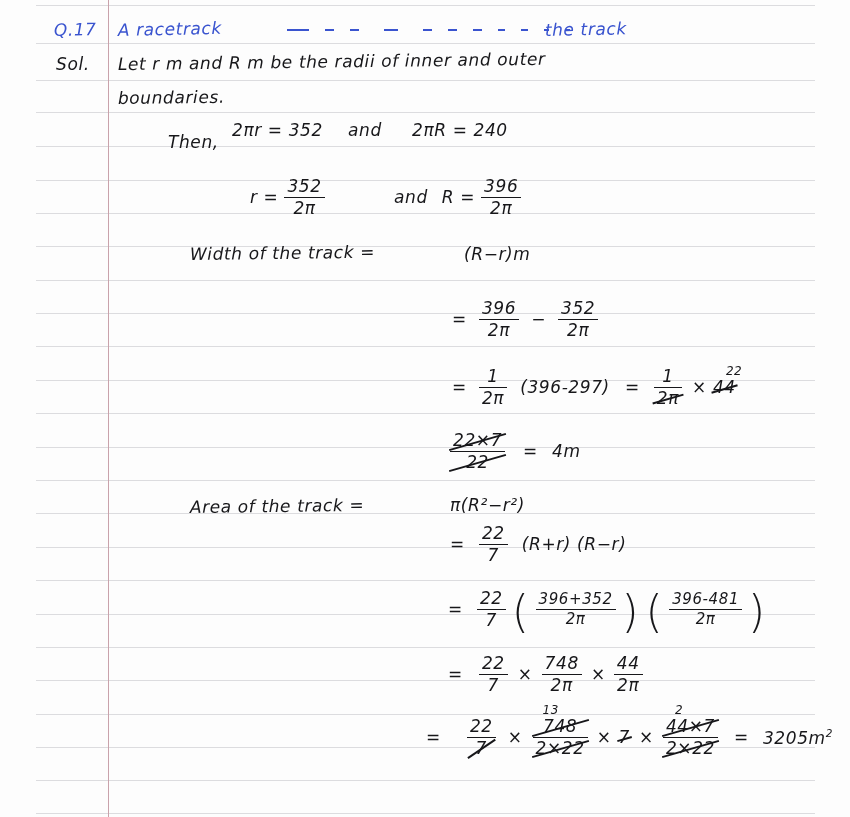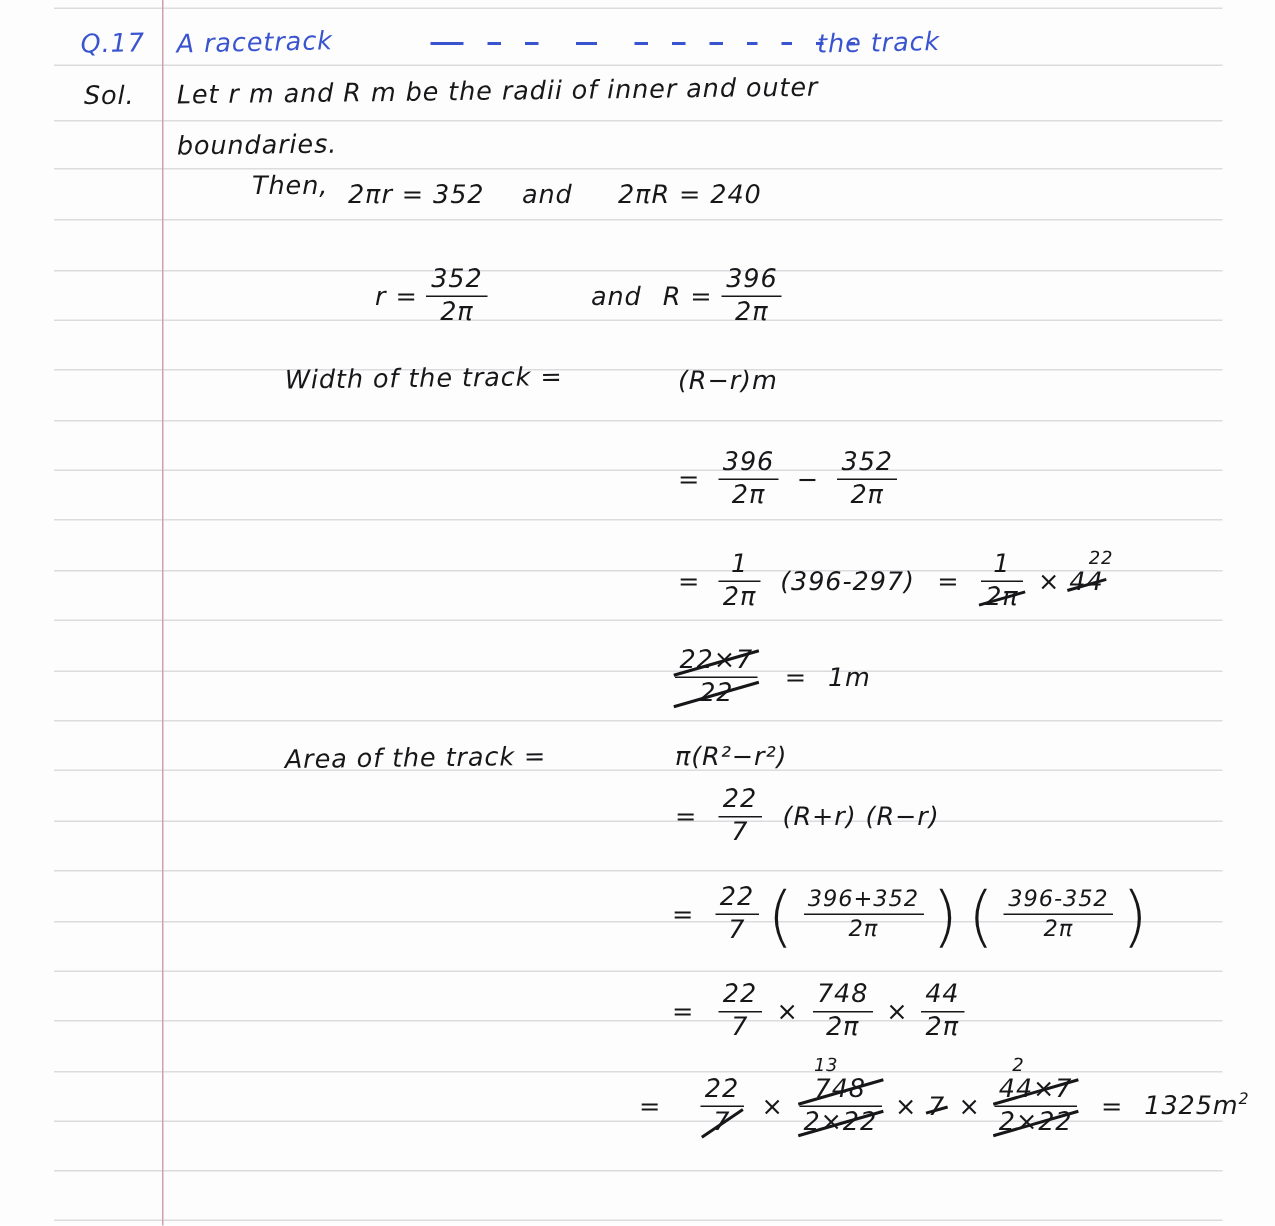--- a/index.html
+++ b/index.html
@@ -115,21 +115,21 @@
   </div>
 
   <div class="hw ink-blue s17 slant" style="left:545px;top:20px">the track</div>
 
   <div class="hw s17" style="left:56px;top:54px">Sol.</div>
 
   <div class="hw s17 slant2" style="left:118px;top:54px">Let   r m   and R  m  be the radii of inner and outer</div>
 
   <div class="hw s17 slant2" style="left:118px;top:88px">boundaries.</div>
 
-  <div class="hw s17" style="left:168px;top:114px">Then,</div>
+  <div class="hw s17" style="left:168px;top:132px">Then,</div>
   <div class="hw s17" style="left:232px;top:120px">2πr = 352</div>
   <div class="hw s17" style="left:348px;top:120px">and</div>
   <div class="hw s17" style="left:412px;top:120px">2πR = 240</div>
 
   <div class="hw s17" style="left:250px;top:178px">
     <span class="eq">r =</span>
     <span class="frac">
       <span class="num">352</span>
       <span class="den">2π</span>
     </span>
@@ -138,21 +138,21 @@
   <div class="hw s17" style="left:394px;top:178px">
     <span class="eq">and</span>
     <span class="eq" style="margin-left:8px">R =</span>
     <span class="frac">
       <span class="num">396</span>
       <span class="den">2π</span>
     </span>
   </div>
 
   <div class="hw s17 slant2" style="left:190px;top:244px">Width  of  the  track =</div>
-  <div class="hw s17" style="left:452px;top:244px">(R−r)m</div>
+  <div class="hw s17" style="left:464px;top:244px">(R−r)m</div>
 
   <div class="hw s17" style="left:452px;top:300px">
     <span class="eq">=</span>
     <span class="frac" style="margin-left:6px">
       <span class="num">396</span>
       <span class="den">2π</span>
     </span>
     <span class="eq" style="margin:0 6px">−</span>
     <span class="frac">
       <span class="num">352</span>
@@ -178,21 +178,21 @@
       <span class="above" style="left:13px;top:-13px">22</span>
     </span>
   </div>
 
   <div class="hw s17" style="left:450px;top:432px">
     <span class="frac">
       <span class="num cancel">22×7</span>
       <span class="den cancel">22</span>
     </span>
     <span class="eq" style="margin-left:12px">=</span>
-    <span class="eq" style="margin-left:8px">1m</span>
+    <span class="eq" style="margin-left:8px">4m</span>
   </div>
 
   <div class="hw s17 slant2" style="left:190px;top:497px">Area  of  the  track  =</div>
   <div class="hw s17" style="left:450px;top:495px">π(R²−r²)</div>
 
   <div class="hw s17" style="left:450px;top:525px">
     <span class="eq">=</span>
     <span class="frac" style="margin-left:8px">
       <span class="num">22</span>
       <span class="den">7</span>
@@ -207,21 +207,21 @@
       <span class="den">7</span>
     </span>
     <span class="bigparen">(</span>
     <span class="frac s15">
       <span class="num">396+352</span>
       <span class="den">2π</span>
     </span>
     <span class="bigparen">)</span>
     <span class="bigparen">(</span>
     <span class="frac s15">
-      <span class="num">396-352</span>
+      <span class="num">396-481</span>
       <span class="den">2π</span>
     </span>
     <span class="bigparen">)</span>
   </div>
 
   <div class="hw s17" style="left:448px;top:655px">
     <span class="eq">=</span>
     <span class="frac" style="margin-left:10px">
       <span class="num">22</span>
       <span class="den">7</span>
@@ -258,16 +258,16 @@
     <span class="cancel" style="margin-left:1px">7</span>
     <span class="eq" style="margin-left:3px">×</span>
 
     <span class="frac" style="margin-left:3px;position:relative">
       <span class="num cancel">44×7</span>
       <span class="den cancel">2×22</span>
       <span class="above" style="left:12px;top:-14px">2</span>
     </span>
 
     <span class="eq" style="margin-left:10px">=</span>
-    <span class="eq" style="margin-left:8px"><span>1325m</span><span class="sup">2</span></span>
+    <span class="eq" style="margin-left:8px"><span>3205m</span><span class="sup">2</span></span>
   </div>
 
 </div>
 
 </body></html>

